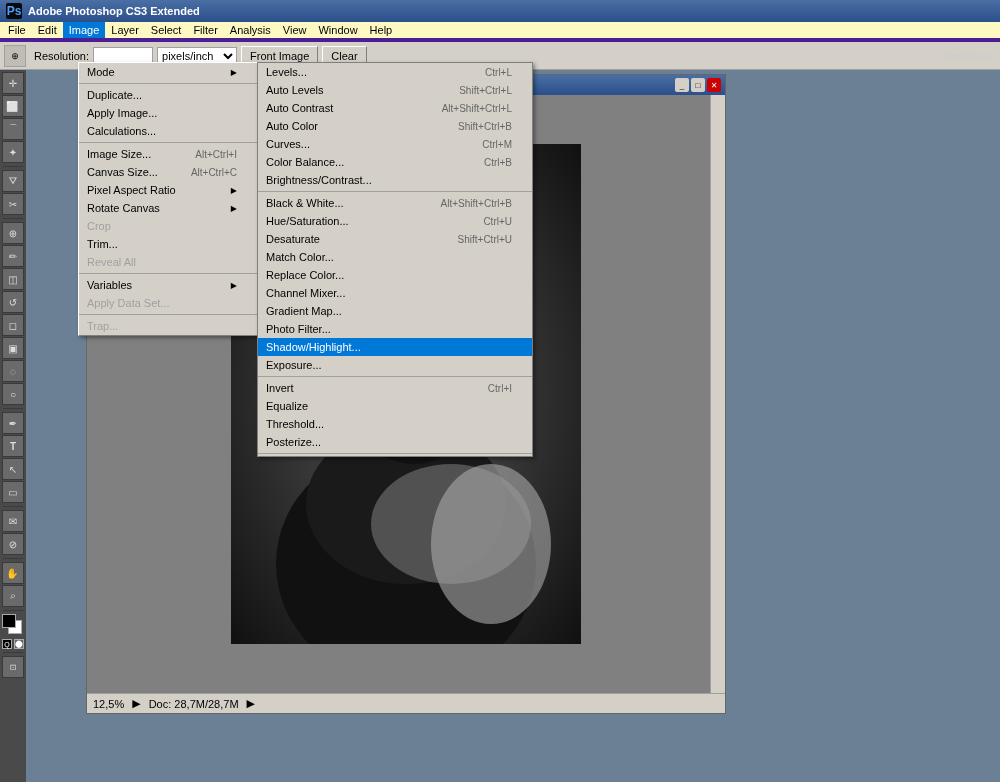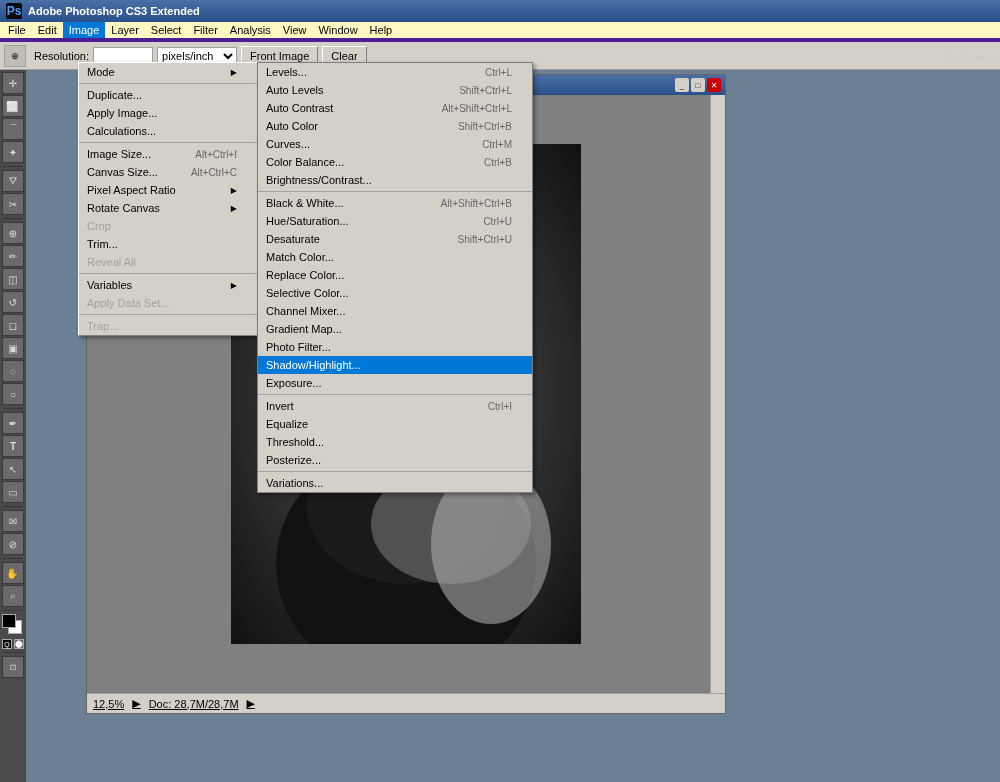--- a/index.html
+++ b/index.html
@@ -249,21 +249,20 @@
     }
     #doc-status {
       height: 20px;
       background: #d4d0c8;
       border-top: 1px solid #a0a0a0;
       display: flex;
       align-items: center;
       padding: 0 6px;
       font-size: 11px;
       gap: 8px;
-      text-decoration: underline;
     }
     #doc-scrollbar-right {
       position: absolute;
       right: 0;
       top: 20px;
       width: 15px;
       height: calc(100% - 40px);
       background: #d4d0c8;
       border-left: 1px solid #a0a0a0;
     }
@@ -583,23 +582,20 @@
     <span>Desaturate</span>
     <span class="shortcut">Shift+Ctrl+U</span>
   </div>
   <div class="dropdown-item">
     <span>Match Color...</span>
   </div>
   <div class="dropdown-item">
     <span>Replace Color...</span>
   </div>
   <div class="dropdown-item">
-    <span>Selective Color...</span>
-  </div>
-  <div class="dropdown-item">
     <span>Channel Mixer...</span>
   </div>
   <div class="dropdown-item">
     <span>Gradient Map...</span>
   </div>
   <div class="dropdown-item">
     <span>Photo Filter...</span>
   </div>
   <div class="dropdown-item highlight-blue">
     <span>Shadow/Highlight...</span>
@@ -615,16 +611,13 @@
   <div class="dropdown-item">
     <span>Equalize</span>
   </div>
   <div class="dropdown-item">
     <span>Threshold...</span>
   </div>
   <div class="dropdown-item">
     <span>Posterize...</span>
   </div>
   <div class="dropdown-separator"></div>
-  <div class="dropdown-item">
-    <span>Variations...</span>
-  </div>
 </div>
 
 </body></html>

